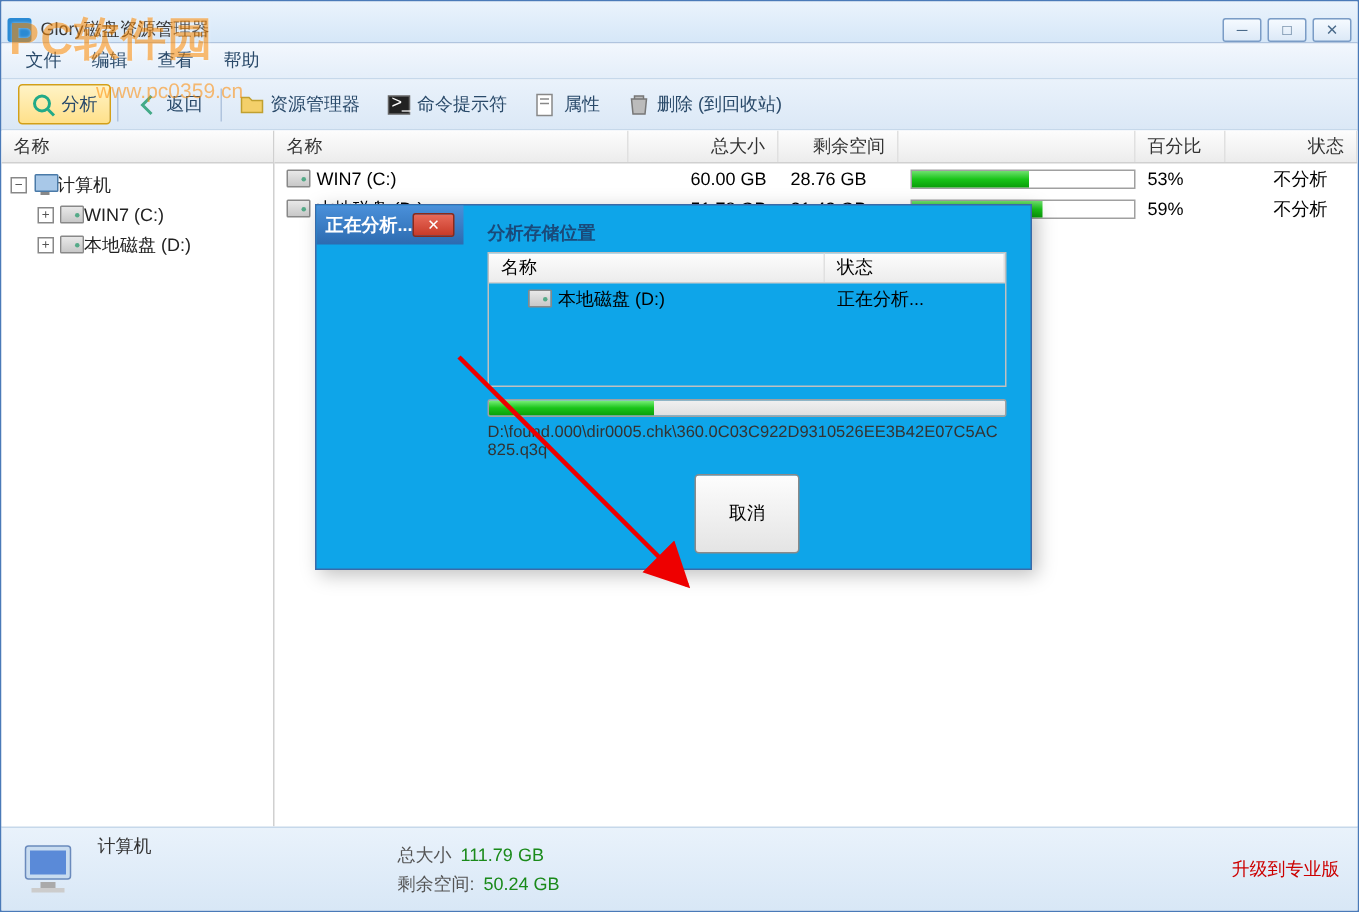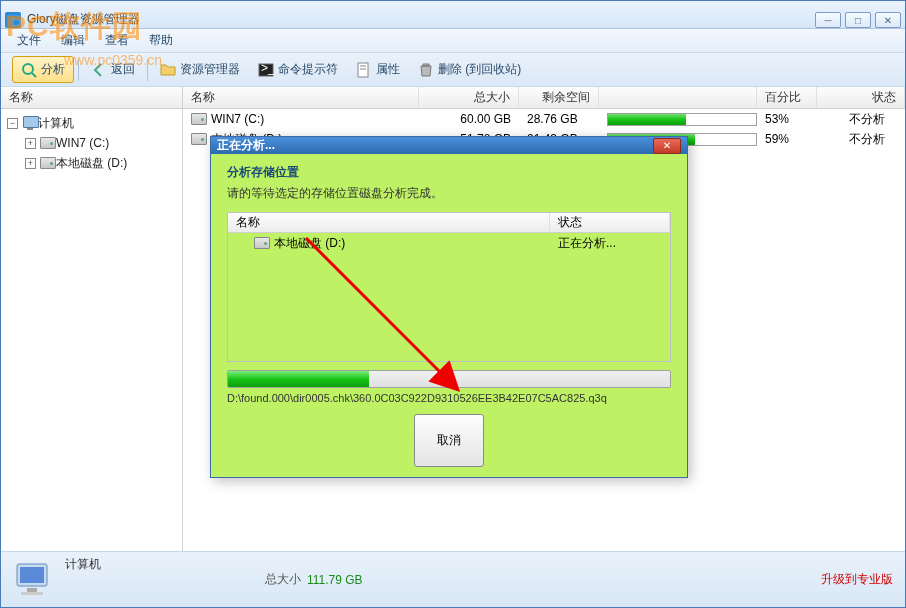--- a/index.html
+++ b/index.html
@@ -63,21 +63,21 @@
 .statusbar .status-icon { width: 40px; height: 36px; margin-right: 12px; }
 .statusbar .status-name { width: 200px; color: #333; align-self: flex-start; padding-top: 4px; }
 .statusbar .status-center { display: flex; flex-direction: column; gap: 2px; }
 .statusbar .status-line { display: flex; align-items: center; gap: 6px; color: #555; }
 .statusbar .status-value { color: #1a8a1a; }
 .statusbar .status-bar-outer { width: 150px; height: 13px; border: 1px solid #a0a0a0; background: #fff; position: relative; }
 .statusbar .status-bar-inner { height: 100%; background: linear-gradient(#6fe06f,#19c419,#0a9e0a); }
 .statusbar .upgrade-link { margin-left: auto; color: #c00; cursor: pointer; }
 
 
-.dialog { position: absolute; left: 210px; top: 136px; width: 478px; height: 342px; border: 1px solid #3a6aa8; background: #bef264; box-shadow: 3px 3px 12px rgba(0,0,0,0.25); display: flex; flex-direction: column; }
+.dialog { position: absolute; left: 210px; top: 136px; width: 478px; height: 244px; border: 1px solid #3a6aa8; background: #0ea5e9; box-shadow: 3px 3px 12px rgba(0,0,0,0.25); display: flex; }
 .dialog-titlebar { height: 26px; background: linear-gradient(#4a90da,#2c6bb0); display: flex; align-items: center; padding: 0 6px; color: #fff; }
 .dialog-titlebar .dlg-title { flex: 1; font-weight: bold; }
 .dialog-titlebar .dlg-close { width: 28px; height: 16px; background: linear-gradient(#e86a5a,#c83a28); border: 1px solid #8a2a1a; border-radius: 2px; display: flex; align-items: center; justify-content: center; color: #fff; font-size: 10px; cursor: pointer; }
 .dialog-body { flex: 1; padding: 10px 16px; display: flex; flex-direction: column; }
 .dialog-heading { color: #1a4a7a; font-weight: bold; margin-bottom: 4px; }
 .dialog-sub { color: #333; margin-bottom: 10px; }
 .dialog-list { border: 1px solid #c0c0c0; height: 150px; margin-bottom: 8px; }
 .dialog-list-header { height: 20px; background: linear-gradient(#fdfdfd,#ececec); border-bottom: 1px solid #d0d0d0; display: flex; }
 .dialog-list-header .dlg-col { padding: 0 8px; display: flex; align-items: center; border-right: 1px solid #e0e0e0; }
 .dlg-col-name { flex: 1; }
@@ -248,33 +248,36 @@
         <rect x="7" y="5" width="24" height="16" fill="#5a8ad8"></rect>
         <rect x="14" y="26" width="10" height="4" fill="#aaa"></rect>
         <rect x="8" y="30" width="22" height="3" fill="#ccc"></rect>
       </svg>
     <div class="status-name">计算机</div>
     <div class="status-center">
       <div class="status-line">
         <span>总大小</span>
         <span class="status-value">111.79 GB</span>
       </div>
+      <div class="status-line">
+        <span>剩余空间:</span>
+        <span class="status-value">50.24 GB</span>
+      </div>
     </div>
     <a class="upgrade-link">升级到专业版</a>
   </div>
 </div>
 
 <div class="dialog">
   <div class="dialog-titlebar">
     <span class="dlg-title">正在分析...</span>
     <div class="dlg-close">✕</div>
   </div>
   <div class="dialog-body">
     <div class="dialog-heading">分析存储位置</div>
-    <div class="dialog-sub">请的等待选定的存储位置磁盘分析完成。</div>
     <div class="dialog-list">
       <div class="dialog-list-header">
         <div class="dlg-col dlg-col-name">名称</div>
         <div class="dlg-col dlg-col-status">状态</div>
       </div>
       <div class="dialog-list-row">
         <div class="dlg-cell-name">
           <span style="width:14px"></span>
           <span class="drive-icon"></span>
           <span>本地磁盘 (D:)</span>

